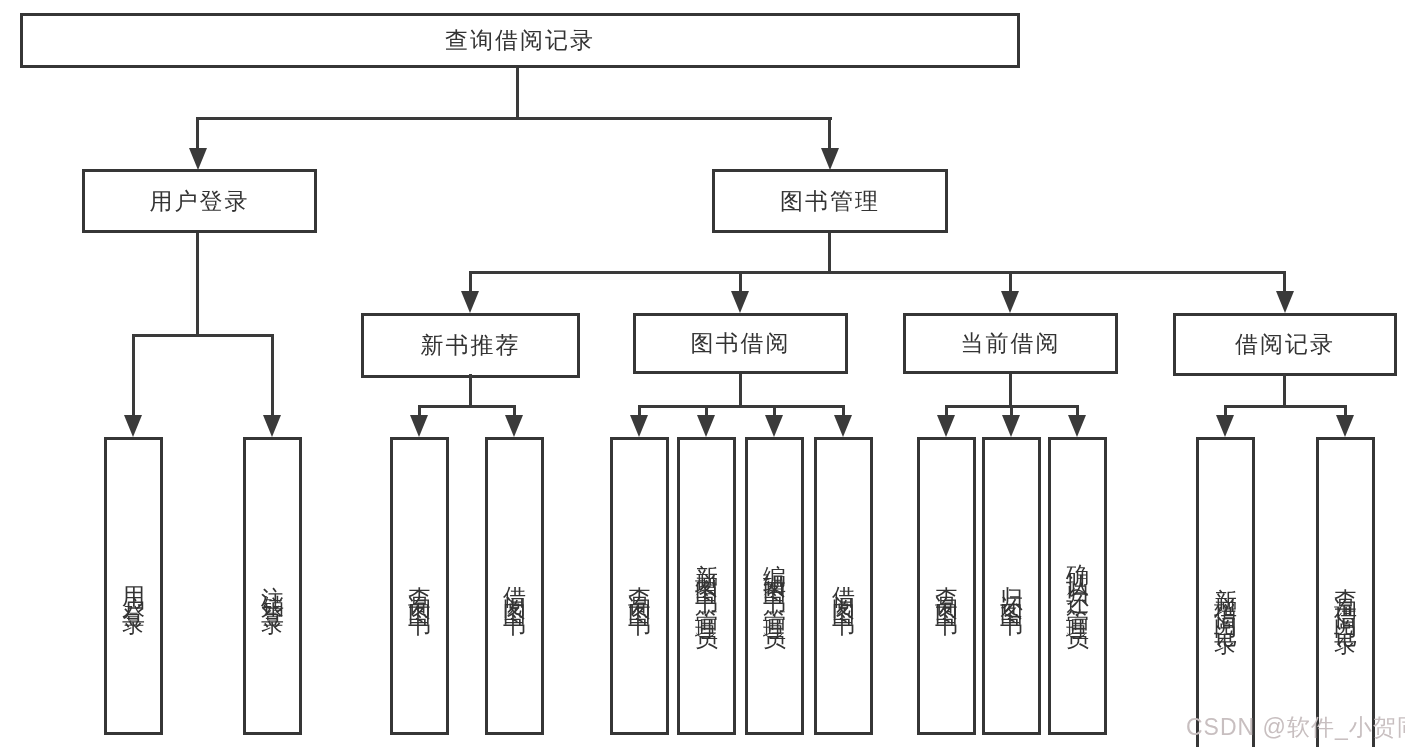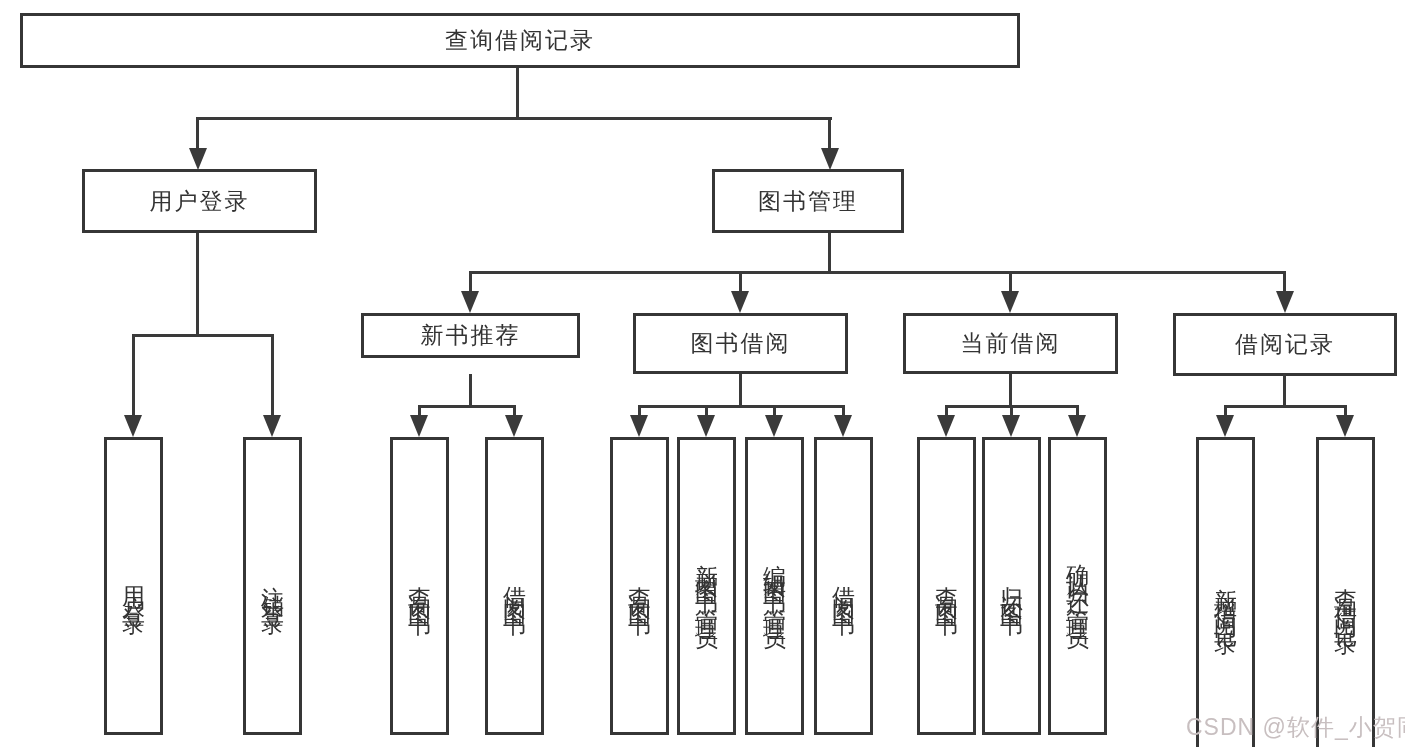--- a/index.html
+++ b/index.html
@@ -57,25 +57,25 @@
 <div class="canvas">
 
   <div class="box" style="left:20px; top:13px; width:1000px; height:55px;">
     <span>查询借阅记录</span>
   </div>
 
   <div class="box" style="left:82px; top:169px; width:235px; height:64px;">
     <span>用户登录</span>
   </div>
 
-  <div class="box" style="left:712px; top:169px; width:192px; height:64px;">
+  <div class="box" style="left:712px; top:169px; width:236px; height:64px;">
     <span>图书管理</span>
   </div>
 
-  <div class="box" style="left:361px; top:313px; width:219px; height:45px;">
+  <div class="box" style="left:361px; top:313px; width:219px; height:65px;">
     <span>新书推荐</span>
   </div>
 
   <div class="box" style="left:903px; top:313px; width:215px; height:61px;">
     <span>当前借阅</span>
   </div>
 
   <div class="box" style="left:633px; top:313px; width:215px; height:61px;">
     <span>图书借阅</span>
   </div>

